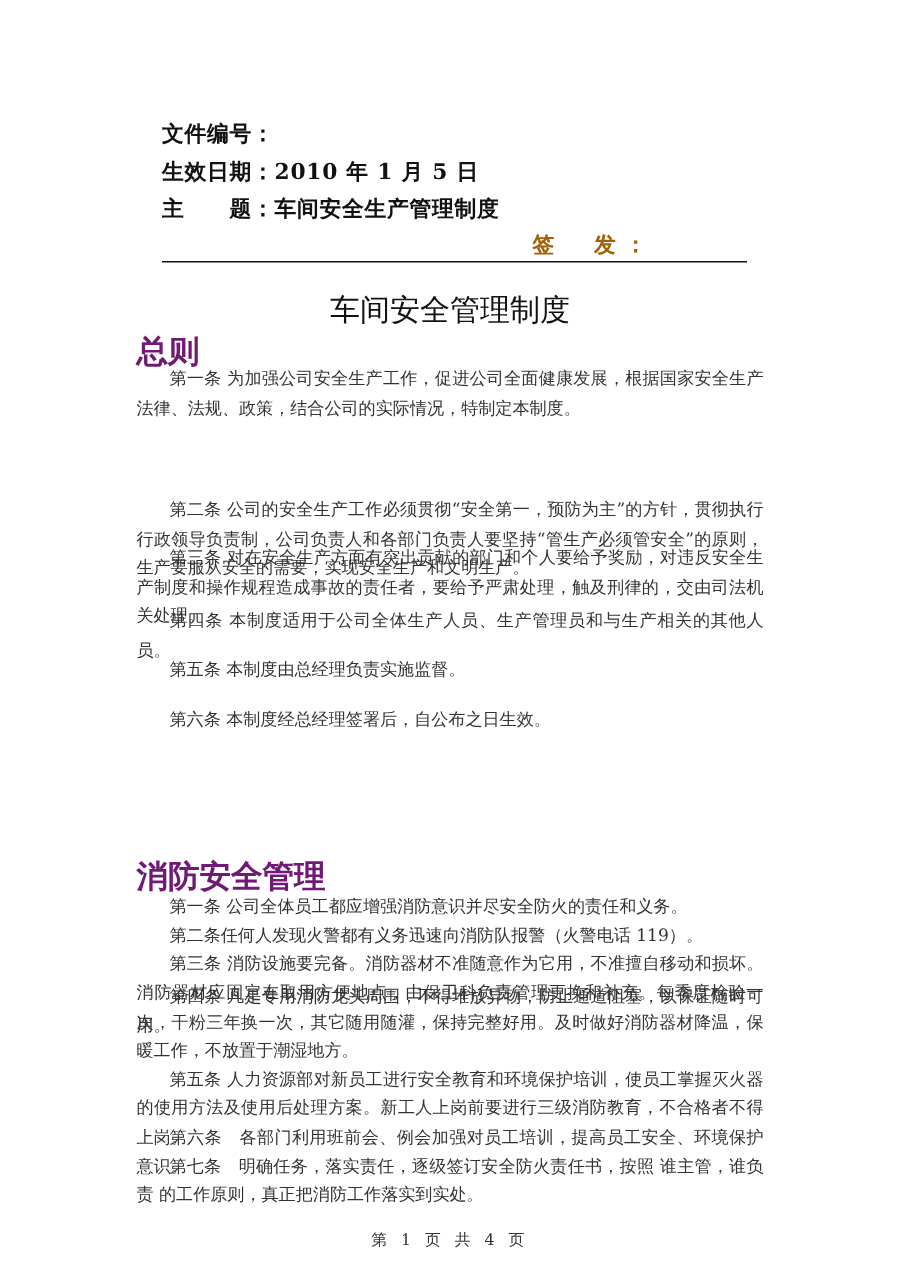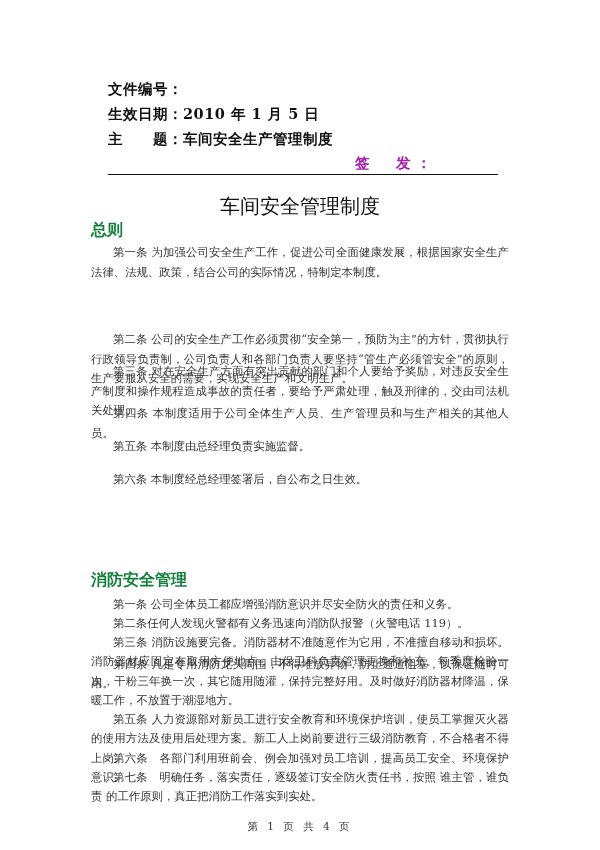--- a/index.html
+++ b/index.html
@@ -1,24 +1,24 @@
 <!DOCTYPE html>
 <html><head>
 <meta charset="utf-8">
 <style>
   html, body { margin:0; padding:0; }
   body { width:600px; height:850px; background:#ffffff; position:relative; overflow:hidden;
          font-family:"DejaVu Serif", "Liberation Serif", serif; color:#222; }
   .abs { position:absolute; }
   .meta { left:108px; font-size:14.5px; font-weight:bold; color:#111; letter-spacing:0.5px; white-space:nowrap; }
-  .sign { left:355px; top:154px; font-size:14.5px; font-weight:bold; color:#a21caf; white-space:nowrap; letter-spacing:6px; }
+  .sign { left:355px; top:154px; font-size:14.5px; font-weight:bold; color:#a16207; white-space:nowrap; letter-spacing:6px; }
   .rule { left:108px; top:174px; width:390px; height:0; border-top:1.6px solid #111; }
   .title { left:0; width:600px; text-align:center; top:193px; font-family:"DejaVu Sans","Liberation Sans",sans-serif;
            font-size:20px; color:#111; }
-  .sec { left:91px; font-family:"DejaVu Sans","Liberation Sans",sans-serif; font-size:16px; font-weight:bold; color:#15803d; }
+  .sec { left:91px; font-family:"DejaVu Sans","Liberation Sans",sans-serif; font-size:21px; font-weight:bold; color:#701a75; }
   .para { left:91px; width:418px; font-size:11.4px; line-height:19.5px; color:#333; text-indent:22px; text-align:justify; }
   .para.tight { line-height:19.3px; }
   .footer { left:0; width:600px; text-align:center; top:820px; font-size:10.5px; color:#333; letter-spacing:3px; }
 </style>
 </head>
 <body>
 
 <div class="abs meta" style="top:80px;">文件编号：</div>
 
 <div class="abs meta" style="top:105px;text-align:right;">

